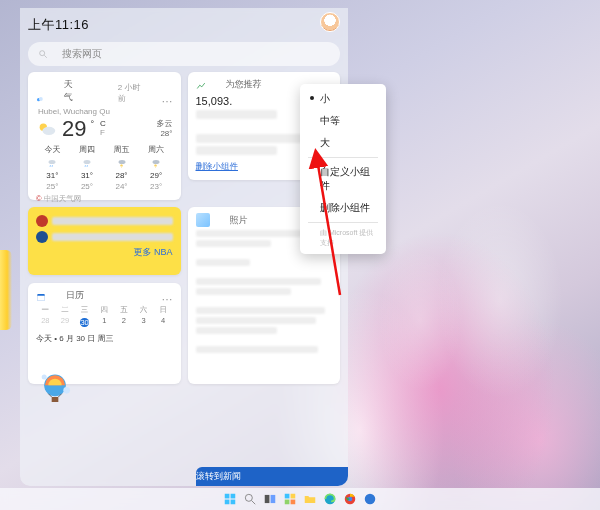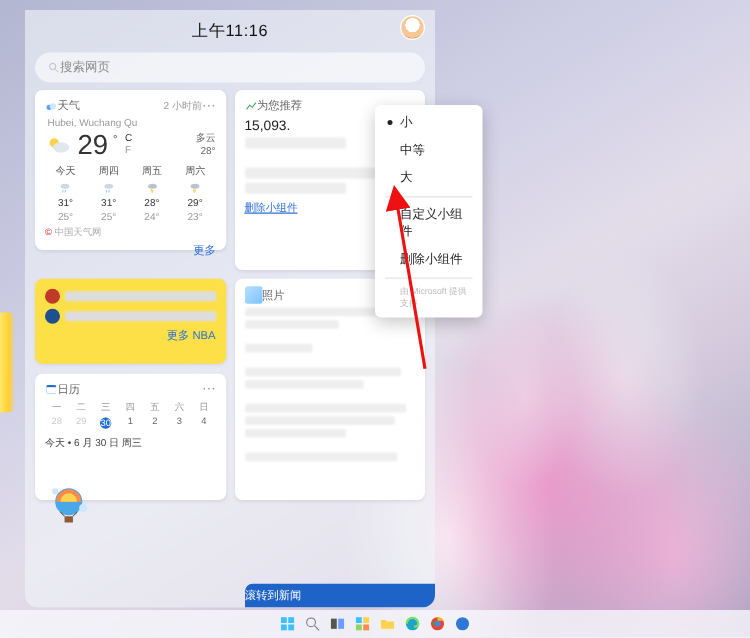--- a/index.html
+++ b/index.html
@@ -20,33 +20,33 @@
       radial-gradient(60px 100px at 420px 320px,rgba(255,255,255,.3),transparent 70%);
   }
   .edge-glow{position:absolute;left:0;top:250px;width:12px;height:80px;
     background:linear-gradient(90deg,#ffe66b,#ffcf2e 60%,transparent);border-radius:0 6px 6px 0}
 
   
   .panel{position:absolute;left:20px;top:8px;width:328px;bottom:24px;
     background:rgba(241,243,249,.62);backdrop-filter:blur(2px);
     border-radius:0 0 10px 10px;padding:6px 8px 0;display:flex;flex-direction:column;gap:6px;
     overflow:hidden}
-  .panel-head{display:flex;align-items:center;justify-content:center;position:relative;height:22px}
+  .panel-head{display:flex;align-items:center;position:relative;height:22px}
   .clock{font-size:13px;color:#111;letter-spacing:.5px}
   .avatar{position:absolute;right:0;top:-2px;width:20px;height:20px;border-radius:50%;
     background:radial-gradient(circle at 50% 40%,#fff 0 40%,#f7c79a 41% 70%,#e9a26c 71% 100%);
     border:1px solid #fff}
   .search{height:24px;border-radius:12px;background:rgba(255,255,255,.6);
-    display:flex;align-items:center;gap:0;padding:0 10px;color:#8b8b8b;font-size:10px}
+    display:flex;align-items:center;gap:14px;padding:0 10px;color:#8b8b8b;font-size:10px}
   .search svg{width:10px;height:10px;opacity:.6}
 
   .grid{display:grid;grid-template-columns:1fr 1fr;gap:7px;align-content:start}
   .card{background:#fff;border-radius:6px;box-shadow:0 1px 3px rgba(0,0,0,.08);padding:6px 8px;font-size:9px;
     color:#333;position:relative}
-  .card-head{display:flex;align-items:center;gap:0;color:#666;font-size:9px;margin-bottom:3px}
+  .card-head{display:flex;align-items:flex-end;gap:20px;color:#666;font-size:9px;margin-bottom:3px}
   .card-head .spacer{flex:1}
   .dots{color:#999;font-size:11px;line-height:6px;cursor:pointer}
   .sub{font-size:8px;color:#9a9a9a}
   .more{text-align:right;color:#2e6fd9;font-size:9px;margin-top:3px}
 
   
   .weather{grid-column:1;grid-row:1/span 1;height:128px}
   .w-top{display:flex;align-items:flex-start;gap:4px;margin:2px 0 4px}
   .w-icon{width:22px;height:22px}
   .w-temp{font-size:22px;font-weight:300;line-height:1}
@@ -55,21 +55,21 @@
   .w-unit .c{color:#333}
   .w-cond{margin-left:auto;text-align:right;font-size:8px;color:#666}
   .w-days{display:flex;justify-content:space-between;margin-top:4px}
   .w-day{display:flex;flex-direction:column;align-items:center;gap:2px;font-size:8px;color:#555;width:24%}
   .w-day svg{width:12px;height:12px}
   .w-hi{color:#333}
   .w-lo{color:#999}
   .w-src{font-size:7.5px;color:#aaa;margin-top:3px}
 
   
-  .stocks{grid-column:2;grid-row:1;height:144px}
+  .stocks{grid-column:2;grid-row:1;height:108px}
   .stock-num{font-size:11px;color:#222;margin-top:4px}
   .blur-line{height:9px;border-radius:2px;background:#eee;filter:blur(1px);margin:3px 0}
   .blur-sm{width:60%}
   .stock-link{color:#2e6fd9;font-size:8.5px;margin-top:6px;text-decoration:underline}
 
   
   .nba{grid-column:1;grid-row:2;height:68px;background:#fde047}
   .nba-list{display:flex;flex-direction:column;gap:4px;margin-top:2px}
   .nba-row{display:flex;align-items:center;gap:4px}
   .nba-logo{width:12px;height:12px;border-radius:50%}

